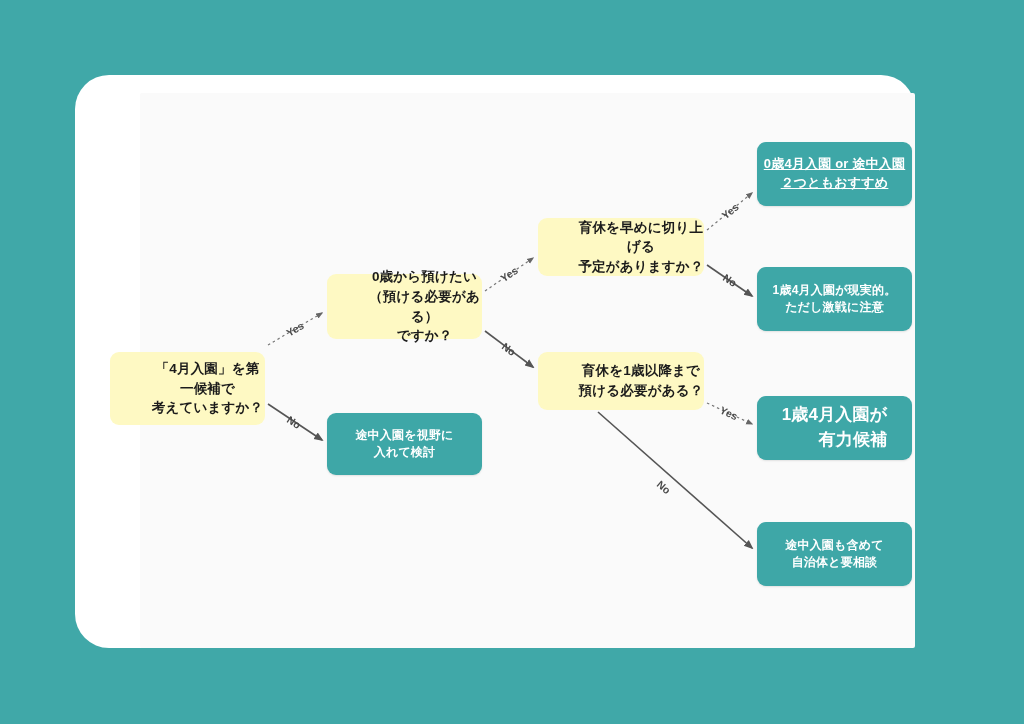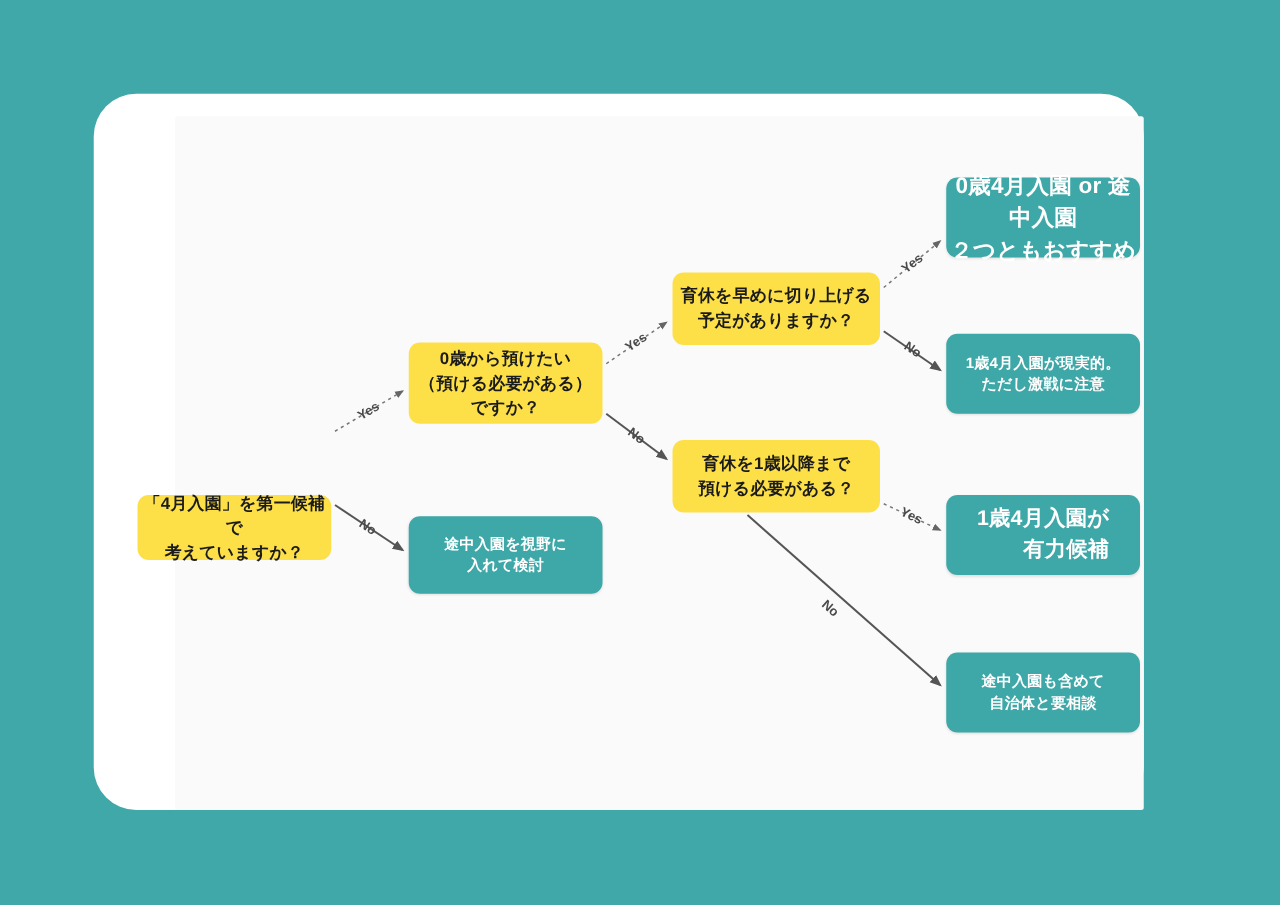--- a/index.html
+++ b/index.html
@@ -57,37 +57,39 @@
     display: flex;
     align-items: center;
     justify-content: center;
     text-align: center;
     border-radius: 9px;
     line-height: 1.45;
     white-space: pre-line;
     letter-spacing: 0.2px;
   }
   .node.decision {
-    background: #fde047;
+    background: #fef9c3;
     color: #1b1b1b;
     font-size: 13.5px;
     font-weight: 700;
+    padding-left: 40px;
   }
   .node.result {
     background: #3ea7a7;
     color: #ffffff;
     font-size: 12px;
     font-weight: 700;
     box-shadow: 0 1px 2px rgba(0,0,0,0.10);
   }
   .node.result.large {
     font-size: 17px;
   }
   .node.result.small {
-    font-size: 18px;
+    font-size: 13px;
+    text-decoration: underline;
   }
   .edge-label {
     position: absolute;
     font-size: 10.5px;
     font-weight: 700;
     color: #4a4a4a;
     font-family: "Liberation Sans", "DejaVu Sans", sans-serif;
     transform-origin: center center;
     white-space: nowrap;
   }
@@ -117,21 +119,21 @@
           <line x1="485" y1="291" x2="533" y2="258" stroke="#777777" stroke-width="1.2" stroke-dasharray="2.5 3" marker-end="url(#arrow-dotted)"></line>
           <line x1="485" y1="331" x2="533" y2="367" stroke="#555555" stroke-width="1.6" marker-end="url(#arrow-solid)"></line>
           <line x1="707" y1="230" x2="752" y2="193" stroke="#777777" stroke-width="1.2" stroke-dasharray="2.5 3" marker-end="url(#arrow-dotted)"></line>
           <line x1="707" y1="265" x2="752" y2="296" stroke="#555555" stroke-width="1.6" marker-end="url(#arrow-solid)"></line>
           <line x1="707" y1="403" x2="752" y2="424" stroke="#777777" stroke-width="1.2" stroke-dasharray="2.5 3" marker-end="url(#arrow-dotted)"></line>
           <line x1="598" y1="412" x2="752" y2="548" stroke="#555555" stroke-width="1.6" marker-end="url(#arrow-solid)"></line>
         </g>
     </svg>
 
     <div id="node-layer">
-        <div class="node decision" style="left: 110px; top: 352px; width: 155px; height: 52px; margin-top: 44px;">「4月入園」を第一候補で
+        <div class="node decision" style="left: 110px; top: 352px; width: 155px; height: 73px;">「4月入園」を第一候補で
 考えていますか？</div>
         <div class="node decision" style="left: 327px; top: 274px; width: 155px; height: 65px;">0歳から預けたい
 （預ける必要がある）
 ですか？</div>
         <div class="node result" style="left: 327px; top: 413px; width: 155px; height: 62px;">途中入園を視野に
 入れて検討</div>
         <div class="node decision" style="left: 538px; top: 218px; width: 166px; height: 58px;">育休を早めに切り上げる
 予定がありますか？</div>
         <div class="node decision" style="left: 538px; top: 352px; width: 166px; height: 58px;">育休を1歳以降まで
 預ける必要がある？</div>

